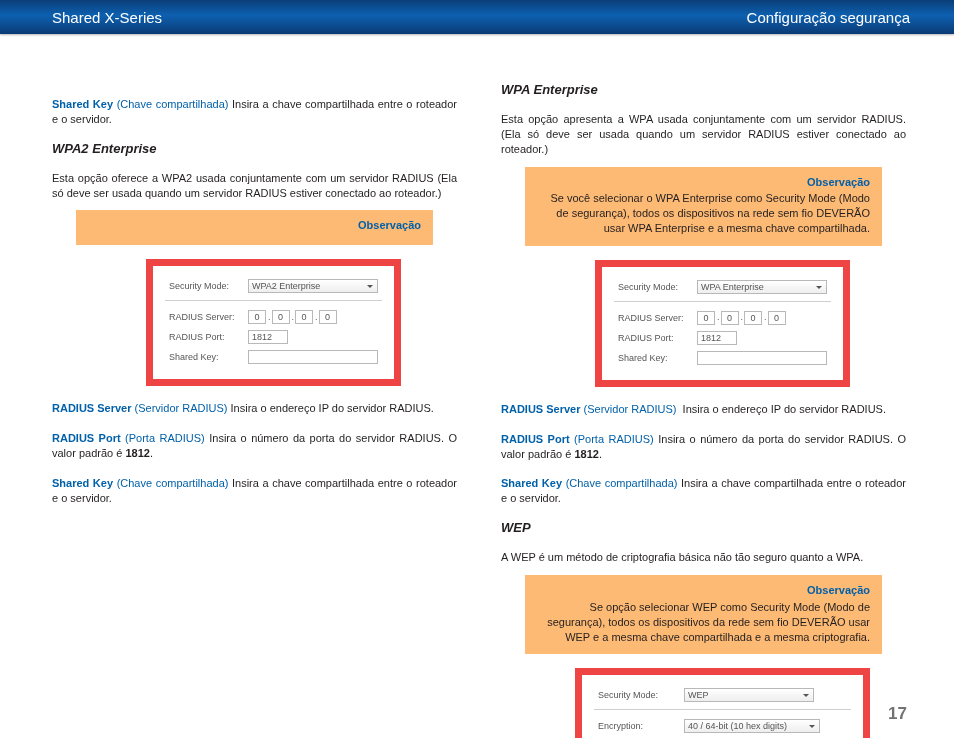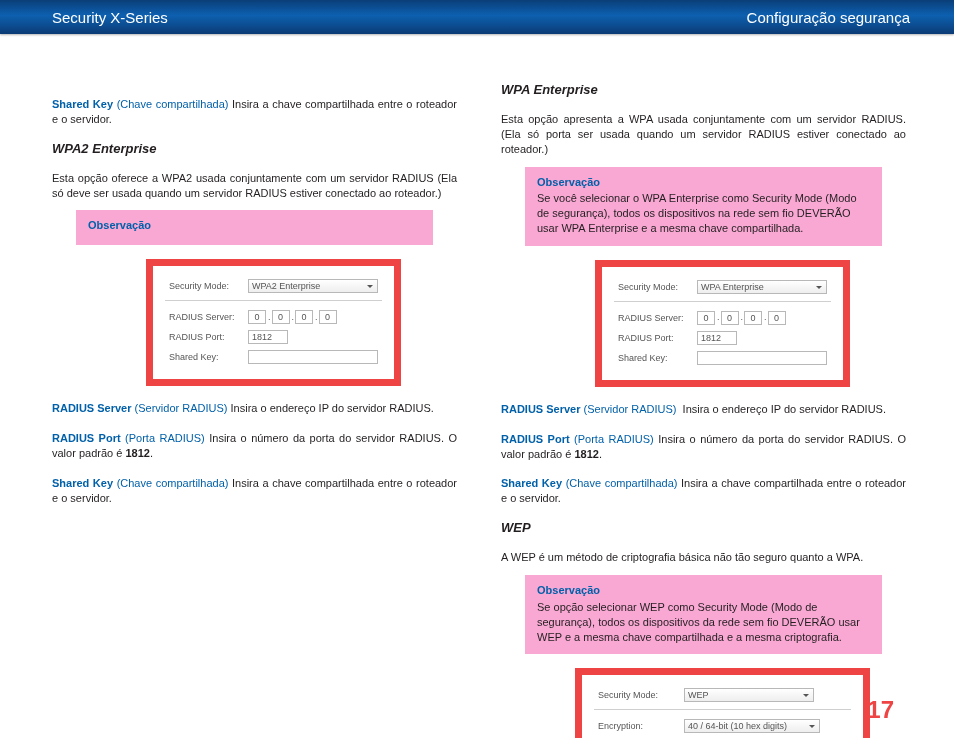--- a/index.html
+++ b/index.html
@@ -30,24 +30,25 @@
     display:flex;
     gap:44px;
     padding:48px 48px 0 52px;
   }
   .col { flex:1 1 0; min-width:0; }
   .term { color:#0060a9; font-weight:bold; }
   .trans { color:#0060a9; font-weight:normal; }
   p.body { margin:15px 0 10px 0; line-height:1.35; text-align:justify; }
   h3.sec { font-style:italic; font-weight:bold; font-size:13px; margin:14px 0 4px 0; color:#231f20;}
   .note {
-    background:#f9a8d4;
+    background:#fdba74;
     padding:8px 12px 10px 12px;
     margin:8px 24px 14px 24px;
     line-height:1.35;
+    text-align:right;
   }
   .note .title { color:#0060a9; font-weight:bold; display:block; margin-bottom:2px;}
   .screenshot {
     border:7px solid #ef4444;
     background:#fff;
     margin:6px 56px 14px 94px;
     padding:10px 12px 12px 12px;
     font-size:9px;
     color:#555;
   }
@@ -77,32 +78,32 @@
     display:inline-block;
     border:1px solid #aaa;
     background:linear-gradient(#fff,#e4e4e4);
     font-size:9px;
     padding:1px 6px;
     margin-left:4px;
     vertical-align:middle;
   }
   .pagenum {
     position:absolute;
-    bottom:14px; right:60px;
-    color:#ef4444;
-    font-size:24px;
+    bottom:14px; right:47px;
+    color:#737373;
+    font-size:17px;
     font-weight:bold;
   }
   .just { text-align:justify; }
 </style>
 </head>
 <body>
 
 <div class="header">
-  <span class="left">Security X-Series</span>
+  <span class="left">Shared X-Series</span>
   <span class="right">Configuração segurança</span>
 </div>
 
 <div class="page">
 
   <div class="col">
     <p class="body just">
       <span class="term">Shared Key</span>
       <span class="trans">(Chave compartilhada)</span>
       <span>Insira a chave compartilhada entre o roteador e o servidor.</span>
@@ -157,21 +158,21 @@
     </p>
     <p class="body just">
       <span class="term">Shared Key</span>
       <span class="trans">(Chave compartilhada)</span>
       <span>Insira a chave compartilhada entre o roteador e o servidor.</span>
     </p>
   </div>
 
   <div class="col">
     <h3 class="sec" style="margin-top:0">WPA Enterprise</h3>
-    <p class="body just">Esta opção apresenta a WPA usada conjuntamente com um servidor RADIUS. (Ela só porta ser usada quando um servidor RADIUS estiver conectado ao roteador.)</p>
+    <p class="body just">Esta opção apresenta a WPA usada conjuntamente com um servidor RADIUS. (Ela só deve ser usada quando um servidor RADIUS estiver conectado ao roteador.)</p>
 
     <div class="note">
       <span class="title">Observação</span>
       <span>Se você selecionar o WPA Enterprise como Security Mode (Modo de segurança), todos os dispositivos na rede sem fio DEVERÃO usar WPA Enterprise e a mesma chave compartilhada.</span>
     </div>
 
     <div class="screenshot">
       <table>
         <tbody>
             <tr>

